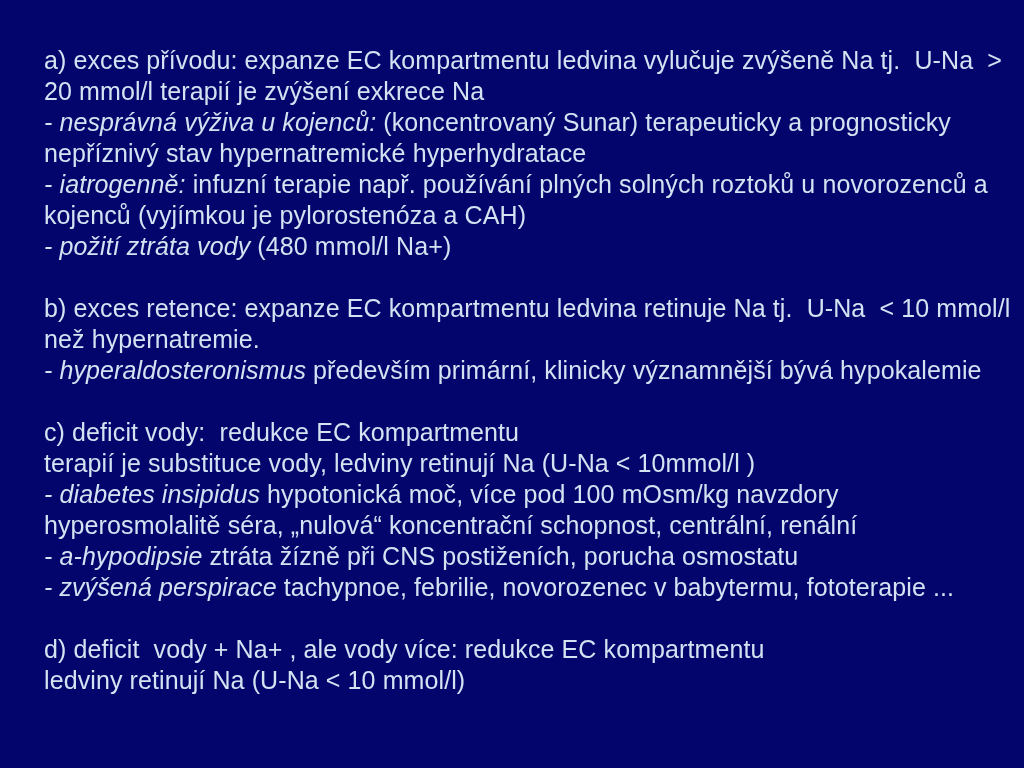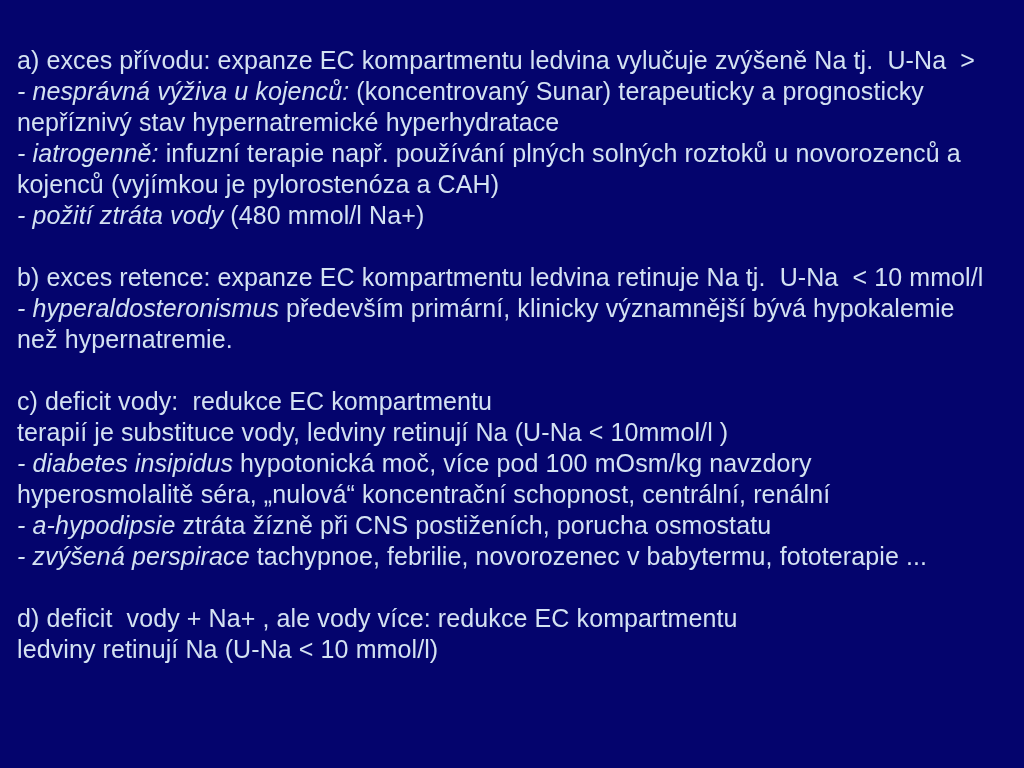--- a/index.html
+++ b/index.html
@@ -7,21 +7,21 @@
     padding: 0;
     width: 1024px;
     height: 768px;
     overflow: hidden;
   }
   .slide {
     width: 1024px;
     height: 768px;
     box-sizing: border-box;
     background: #04046d;
-    padding: 45px 8px 0 17px;
+    padding: 45px 8px 0 44px;
     font-family: "Liberation Sans", "DejaVu Sans", sans-serif;
     font-size: 25px;
     color: #d4e2f2;
     overflow: hidden;
   }
   .slide-text {
     width: 100%;
   }
   .line {
     min-height: 31px;
@@ -32,29 +32,30 @@
   }
   .seg-roman  { font-style: normal; }
   .seg-italic { font-style: italic; }
 </style>
 </head>
 <body>
 
 <div class="slide" style="background: rgb(4, 4, 109); color: rgb(212, 226, 242);">
   <div class="slide-text">
       <div class="line"><span class="seg-roman">a) exces přívodu: expanze EC kompartmentu ledvina vylučuje zvýšeně Na tj.  U-Na  &gt;</span></div>
+      <div class="line"><span class="seg-roman">20 mmol/l terapií je zvýšení exkrece Na</span></div>
       <div class="line"><span class="seg-italic">- nesprávná výživa u kojenců: </span><span class="seg-roman">(koncentrovaný Sunar) terapeuticky a prognosticky</span></div>
       <div class="line"><span class="seg-roman">nepříznivý stav hypernatremické hyperhydratace</span></div>
       <div class="line"><span class="seg-italic">- iatrogenně: </span><span class="seg-roman">infuzní terapie např. používání plných solných roztoků u novorozenců a</span></div>
       <div class="line"><span class="seg-roman">kojenců (vyjímkou je pylorostenóza a CAH)</span></div>
       <div class="line"><span class="seg-italic">- požití ztráta vody </span><span class="seg-roman">(480 mmol/l Na+)</span></div>
       <div class="line"></div>
       <div class="line"><span class="seg-roman">b) exces retence: expanze EC kompartmentu ledvina retinuje Na tj.  U-Na  &lt; 10 mmol/l</span></div>
+      <div class="line"><span class="seg-roman">než hypernatremie.</span></div>
       <div class="line"><span class="seg-italic">- hyperaldosteronismus </span><span class="seg-roman">především primární, klinicky významnější bývá hypokalemie</span></div>
-      <div class="line"><span class="seg-roman">než hypernatremie.</span></div>
       <div class="line"></div>
       <div class="line"><span class="seg-roman">c) deficit vody:  redukce EC kompartmentu</span></div>
       <div class="line"><span class="seg-roman">terapií je substituce vody, ledviny retinují Na (U-Na &lt; 10mmol/l )</span></div>
       <div class="line"><span class="seg-italic">- diabetes insipidus </span><span class="seg-roman">hypotonická moč, více pod 100 mOsm/kg navzdory</span></div>
       <div class="line"><span class="seg-roman">hyperosmolalitě séra, „nulová“ koncentrační schopnost, centrální, renální</span></div>
       <div class="line"><span class="seg-italic">- a-hypodipsie </span><span class="seg-roman">ztráta žízně při CNS postiženích, porucha osmostatu</span></div>
       <div class="line"><span class="seg-italic">- zvýšená perspirace </span><span class="seg-roman">tachypnoe, febrilie, novorozenec v babytermu, fototerapie ...</span></div>
       <div class="line"></div>
       <div class="line"><span class="seg-roman">d) deficit  vody + Na+ , ale vody více: redukce EC kompartmentu</span></div>
       <div class="line"><span class="seg-roman">ledviny retinují Na (U-Na &lt; 10 mmol/l)</span></div>

